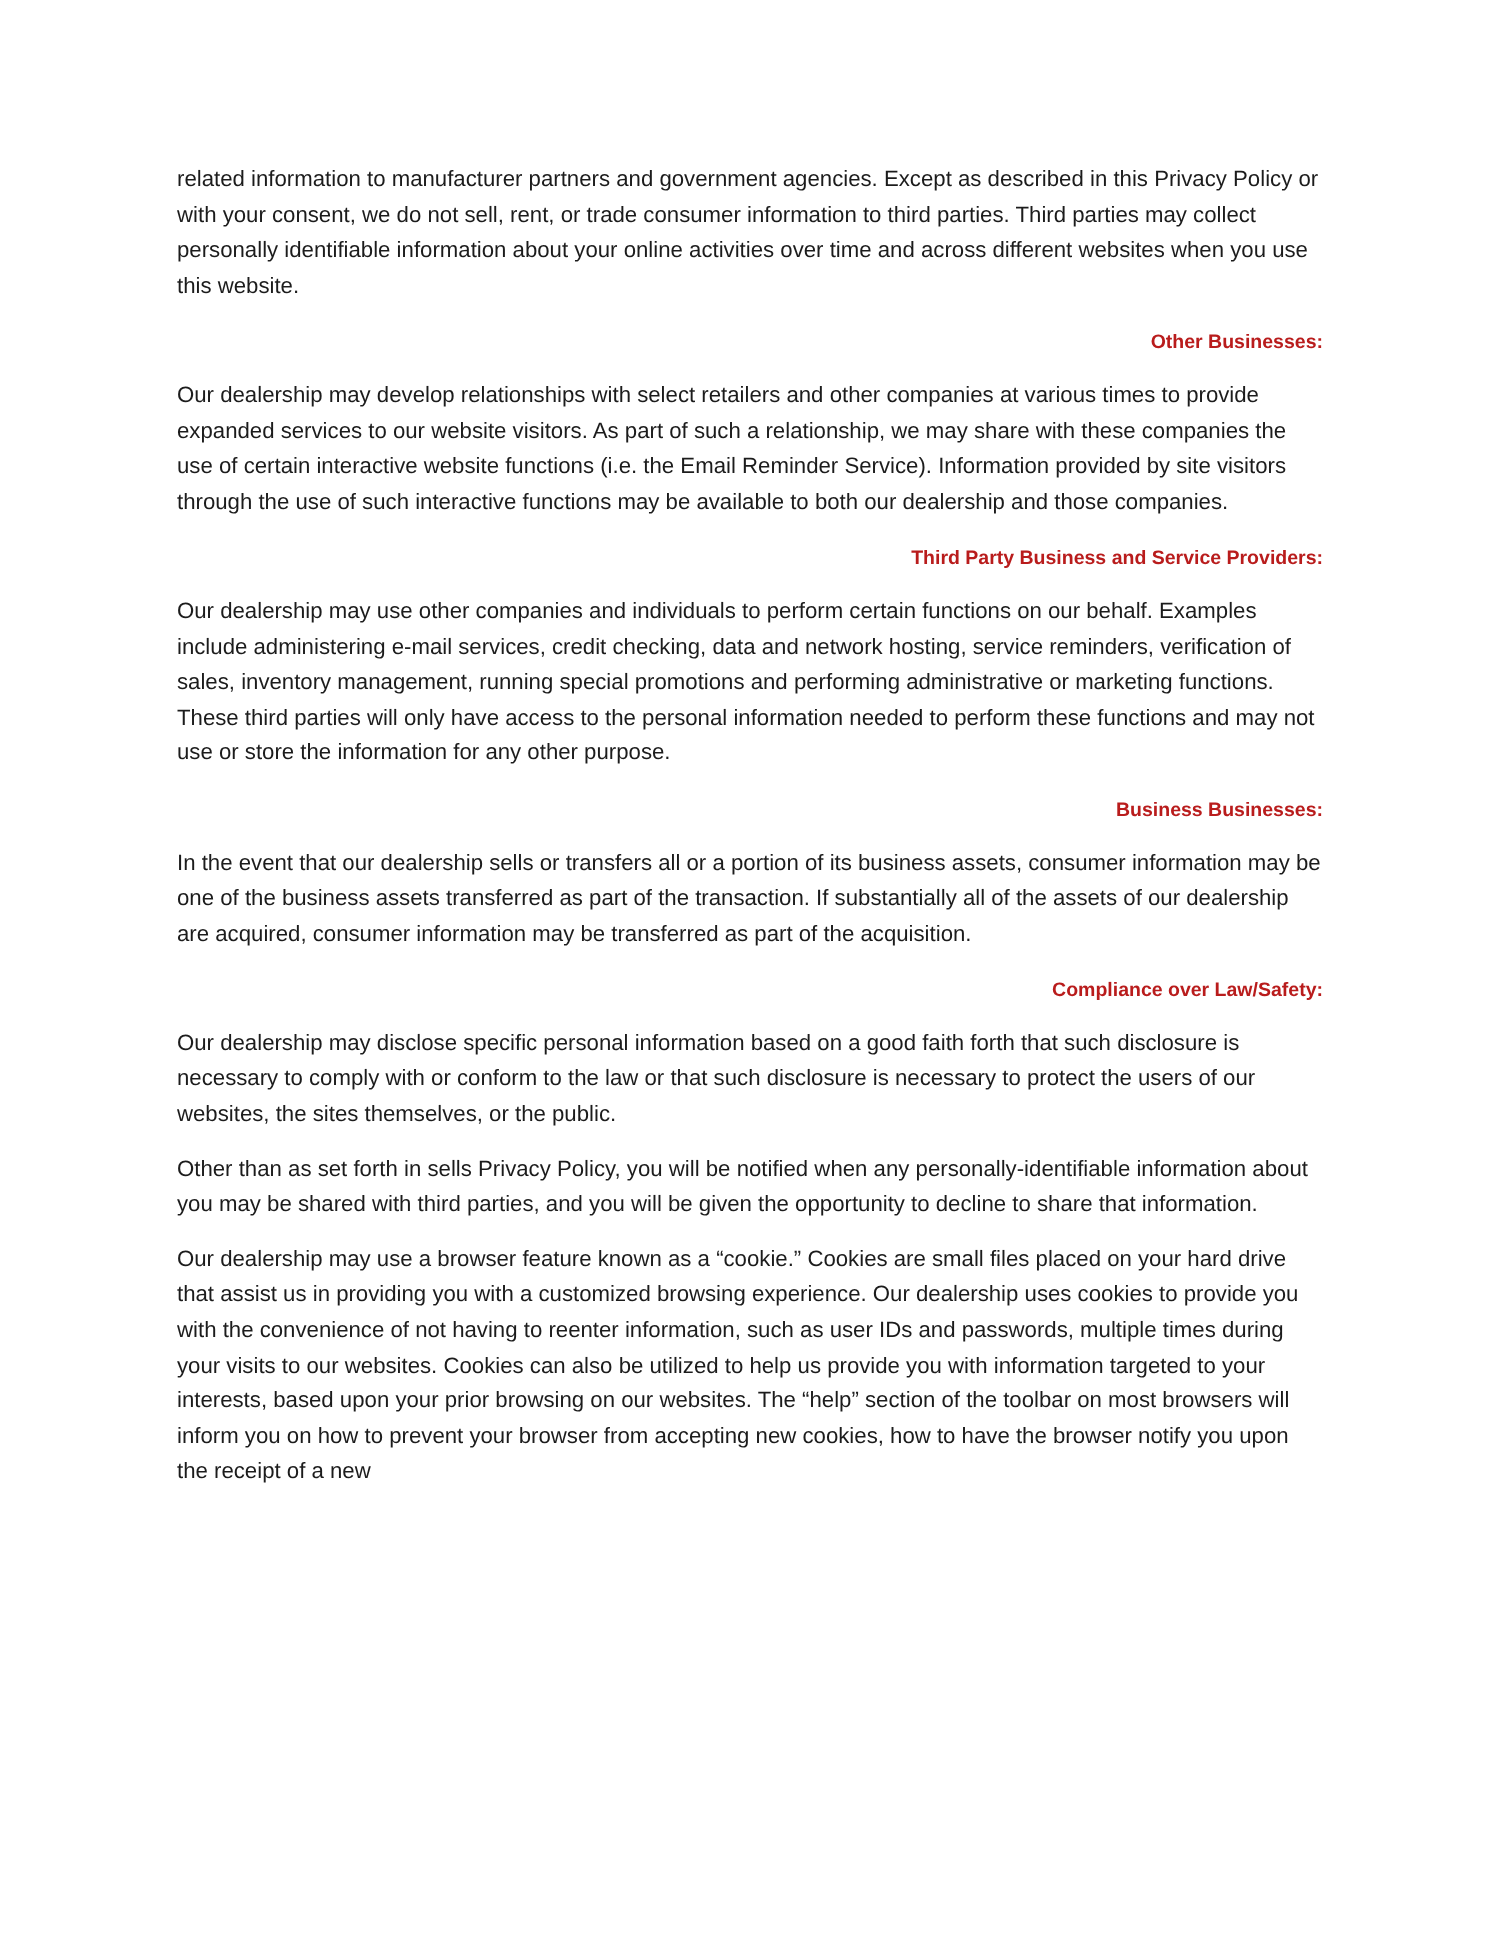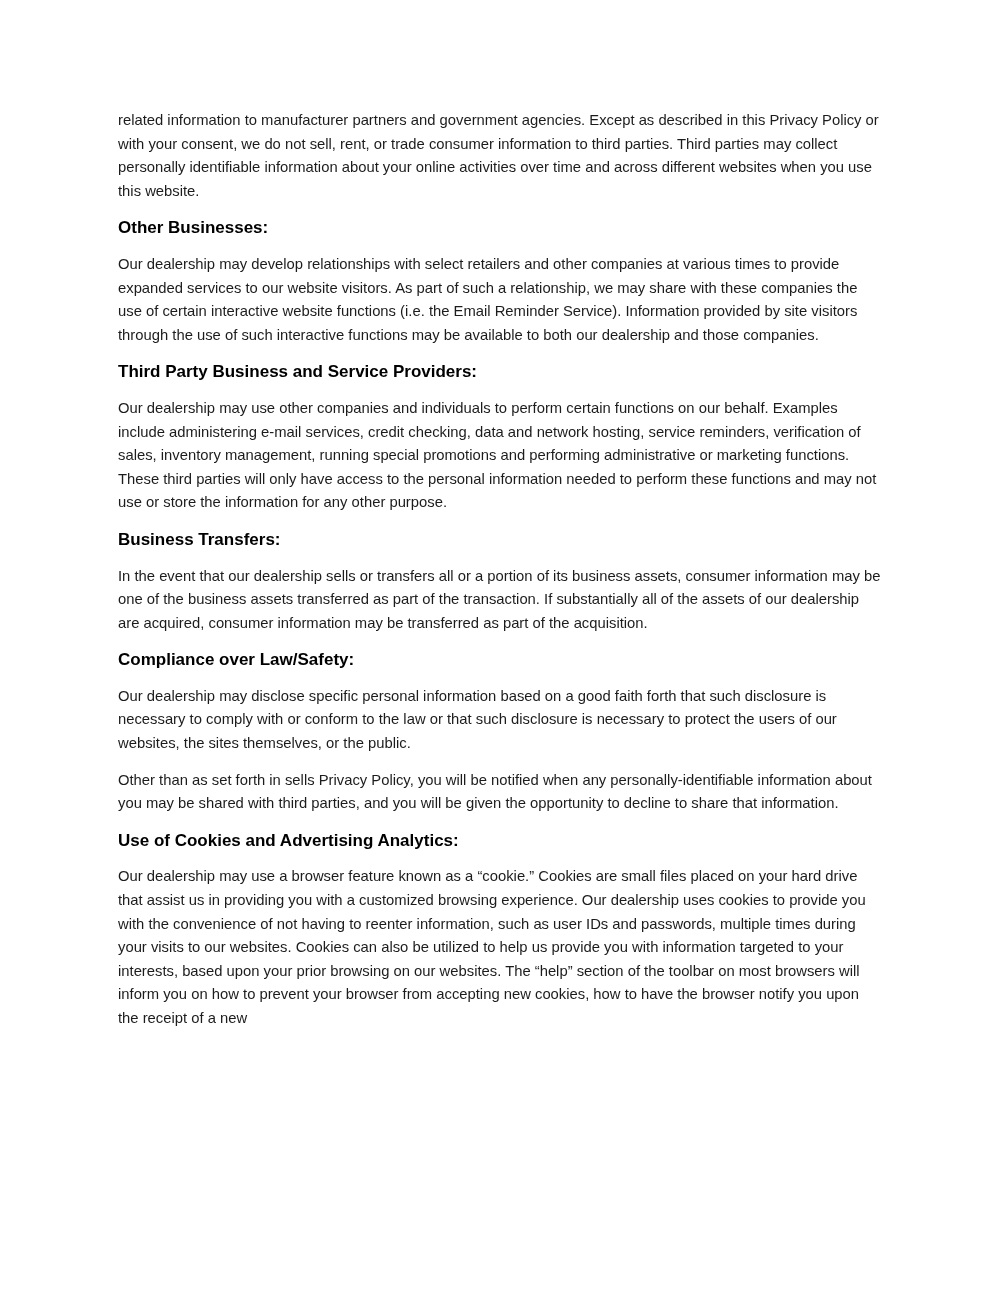--- a/index.html
+++ b/index.html
@@ -25,37 +25,37 @@
   .doc p {
     margin: 0 0 13px 0;
     font-size: 14.8px;
     line-height: 23.6px;
     font-weight: 400;
     color: #1c1c1c;
     text-align: left;
   }
   .doc h3 {
     margin: 0 0 13px 0;
-    font-size: 17px;
+    font-size: 13px;
     line-height: 23.6px;
     font-weight: 700;
-    color: #000000;
+    color: #b91c1c;
+    text-align: right;
   }
 </style>
 </head>
 <body>
 
 <div class="page">
   <div class="doc">
     <p>related information to manufacturer partners and government agencies. Except as described in this Privacy Policy or with your consent, we do not sell, rent, or trade consumer information to third parties. Third parties may collect personally identifiable information about your online activities over time and across different websites when you use this website.</p>
     <h3>Other Businesses:</h3>
     <p>Our dealership may develop relationships with select retailers and other companies at various times to provide expanded services to our website visitors. As part of such a relationship, we may share with these companies the use of certain interactive website functions (i.e. the Email Reminder Service). Information provided by site visitors through the use of such interactive functions may be available to both our dealership and those companies.</p>
     <h3>Third Party Business and Service Providers:</h3>
     <p>Our dealership may use other companies and individuals to perform certain functions on our behalf. Examples include administering e-mail services, credit checking, data and network hosting, service reminders, verification of sales, inventory management, running special promotions and performing administrative or marketing functions. These third parties will only have access to the personal information needed to perform these functions and may not use or store the information for any other purpose.</p>
-    <h3>Business Transfers:</h3>
+    <h3>Business Businesses:</h3>
     <p>In the event that our dealership sells or transfers all or a portion of its business assets, consumer information may be one of the business assets transferred as part of the transaction. If substantially all of the assets of our dealership are acquired, consumer information may be transferred as part of the acquisition.</p>
     <h3>Compliance over Law/Safety:</h3>
     <p>Our dealership may disclose specific personal information based on a good faith forth that such disclosure is necessary to comply with or conform to the law or that such disclosure is necessary to protect the users of our websites, the sites themselves, or the public.</p>
     <p>Other than as set forth in sells Privacy Policy, you will be notified when any personally-identifiable information about you may be shared with third parties, and you will be given the opportunity to decline to share that information.</p>
-    <h3>Use of Cookies and Advertising Analytics:</h3>
     <p>Our dealership may use a browser feature known as a “cookie.” Cookies are small files placed on your hard drive that assist us in providing you with a customized browsing experience. Our dealership uses cookies to provide you with the convenience of not having to reenter information, such as user IDs and passwords, multiple times during your visits to our websites. Cookies can also be utilized to help us provide you with information targeted to your interests, based upon your prior browsing on our websites. The “help” section of the toolbar on most browsers will inform you on how to prevent your browser from accepting new cookies, how to have the browser notify you upon the receipt of a new</p>
   </div>
 </div>
 
 </body></html>

